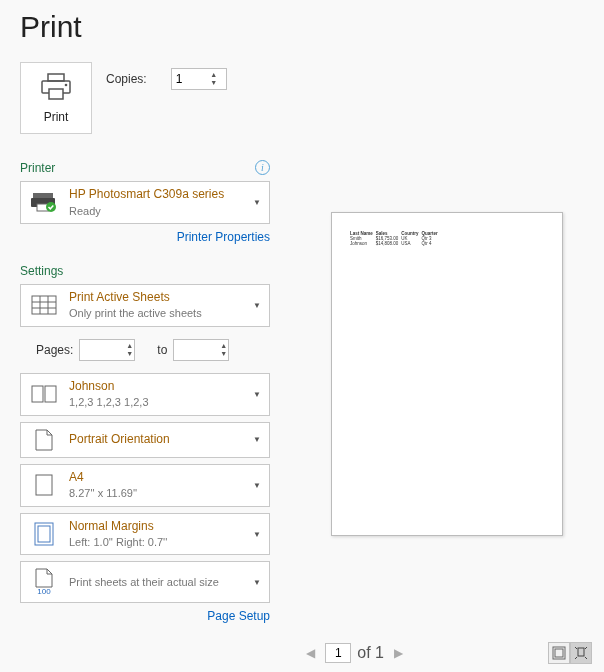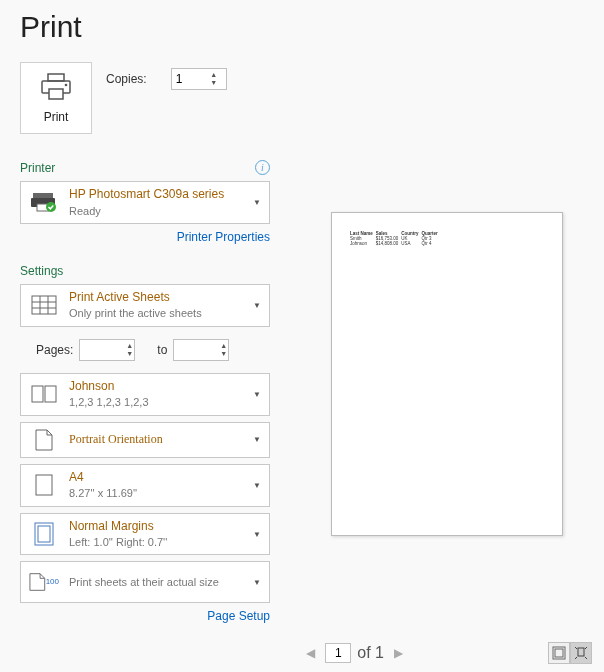--- a/index.html
+++ b/index.html
@@ -124,21 +124,21 @@
     border: 1px solid #c8c8c8;
     background: #fff;
     display: flex;
     align-items: center;
     padding: 5px 8px;
     gap: 10px;
     position: relative;
     cursor: pointer;
     min-height: 42px;
   }
-  .dropdown-box.tight { min-height: 36px; font-family: Liberation Serif, serif; }
+  .dropdown-box.tight { min-height: 36px; }
   .dropdown-box .icon-slot {
     width: 30px;
     display: flex;
     align-items: center;
     justify-content: center;
     flex-shrink: 0;
   }
   .dropdown-box .text-slot {
     flex: 1;
     display: flex;
@@ -394,21 +394,21 @@
             </svg>
           </span>
           <div class="text-slot">
             <span class="main-text">Normal Margins</span>
             <span class="sub-text">Left:  1.0''    Right:  0.7''</span>
           </div>
           <span class="caret">▼</span>
         </div>
 
         <div class="dropdown-box">
-          <span class="icon-slot" style="flex-direction:row;gap:0;">
+          <span class="icon-slot" style="flex-direction:column;gap:0;">
             <svg width="18" height="20" viewBox="0 0 18 20">
               <path d="M1 1 h11 l5 5 v13 h-16 z" fill="none" stroke="#666"></path>
               <path d="M12 1 v5 h5" fill="none" stroke="#666"></path>
             </svg>
             <span style="font-size:8px;color:#2a6cc0;line-height:1;">100</span>
           </span>
           <div class="text-slot">
             <span class="sub-text">Print sheets at their actual size</span>
           </div>
           <span class="caret">▼</span>

